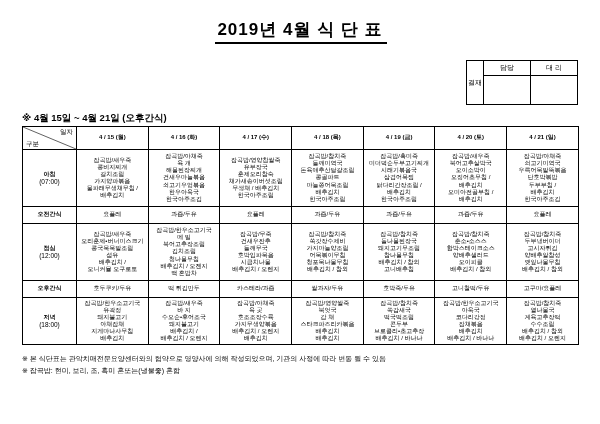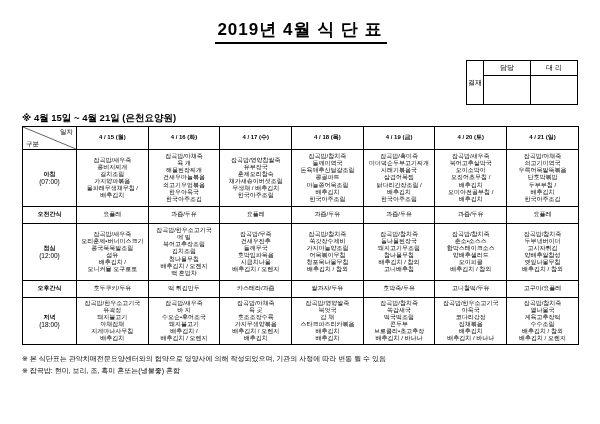--- a/index.html
+++ b/index.html
@@ -87,21 +87,21 @@
       <td class="hd">담당</td>
       <td class="hd">대 리</td>
     </tr>
     <tr>
       <td class="bd"></td>
       <td class="bd"></td>
     </tr>
   </tbody>
     </table>
 
-  <div class="period">※ 4월 15일 ~ 4월 21일 (은천요양원)</div>
+  <div class="period">※ 4월 15일 ~ 4월 21일 (오후간식)</div>
 
   <table class="menu">
     <colgroup>
       <col style="width:54px">
       <col style="width:71.7px">
         <col style="width:71.7px">
         <col style="width:71.7px">
       <col style="width:71.7px">
         <col style="width:71.7px">
         <col style="width:71.7px">

